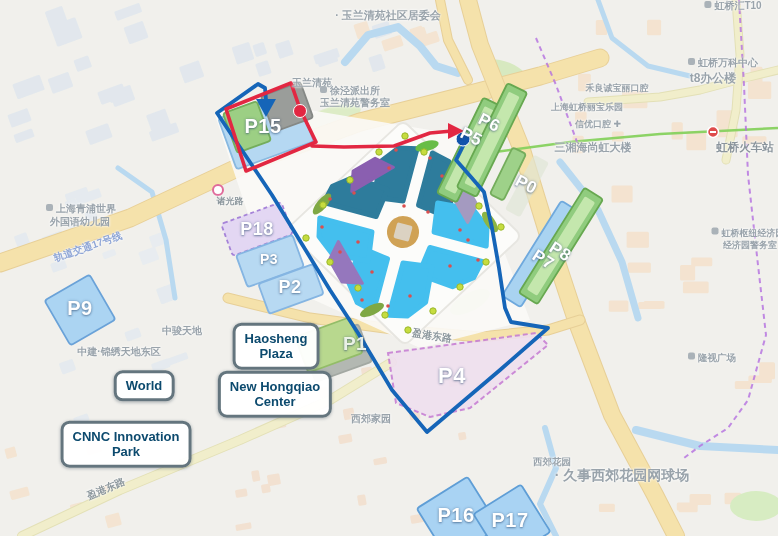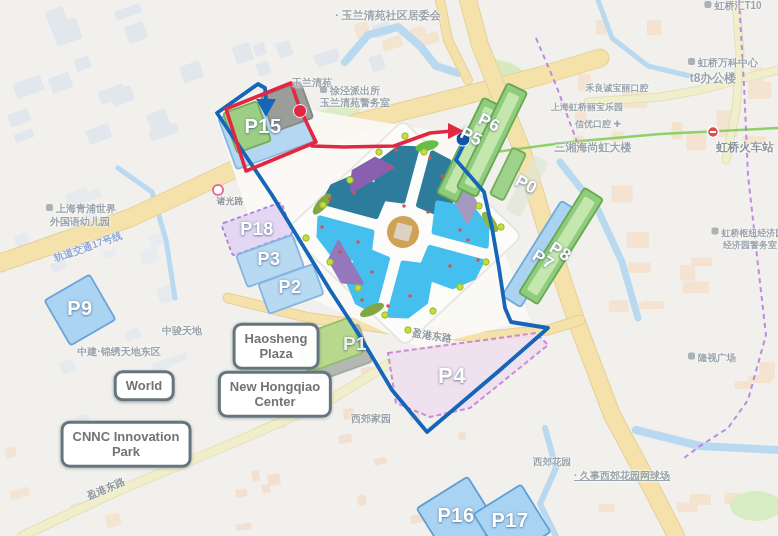--- a/index.html
+++ b/index.html
@@ -7,21 +7,21 @@
          font-family:"Liberation Sans","DejaVu Sans",sans-serif;}
   #map-svg{position:absolute;left:0;top:0;}
   #labels{position:absolute;left:0;top:0;width:778px;height:536px;pointer-events:none;}
   .bg-label{position:absolute;white-space:nowrap;font-weight:700;color:#99a3ab;
             text-shadow:0 0 3px rgba(255,255,255,.9),0 0 2px rgba(255,255,255,.9);}
   .icon-sq{display:inline-block;width:7px;height:7px;background:#aab2b8;border-radius:2px;
            margin-right:3px;vertical-align:1px;}
   .plabel{position:absolute;font-weight:bold;color:#fff;letter-spacing:.5px;
           text-shadow:0 1px 2px rgba(40,70,110,.5),0 0 3px rgba(40,70,110,.35);white-space:nowrap;}
   .poi{position:absolute;background:rgba(255,255,255,.96);border:3px solid #64757e;border-radius:9px;
-       color:#737373;font-weight:bold;font-size:13px;line-height:1.18;text-align:center;
+       color:#0c4a6e;font-weight:bold;font-size:13px;line-height:1.18;text-align:center;
        padding:5px 9px;white-space:nowrap;box-shadow:0 1px 3px rgba(80,95,105,.35);}
   .poi span{display:block;}
 </style>
 </head>
 <body>
 
 <div id="stage">
   <svg id="map-svg" width="778" height="536" viewBox="0 0 778 536">
       <g opacity="0.62">
         <rect x="111.1447712468376" y="88.04015892109894" width="22.231740972958505" height="15.819249715283512" rx="1.5" fill="#d8e3ee" transform="rotate(-20 122.26064173331686 95.9497837787407)"></rect>
@@ -326,28 +326,28 @@
       <div class="bg-label" style="left: 723px; top: 63px; font-size: 10px; transform: translate(-50%, -50%) rotate(0deg);"><span class="icon-sq"></span>虹桥万科中心</div>
       <div class="bg-label" style="left: 713px; top: 78px; font-size: 12px; transform: translate(-50%, -50%) rotate(0deg); text-align: right;">t8办公楼</div>
       <div class="bg-label" style="left: 617px; top: 88px; font-size: 9px; transform: translate(-50%, -50%) rotate(0deg);">禾良诚宝丽口腔</div>
       <div class="bg-label" style="left: 587px; top: 107px; font-size: 9px; transform: translate(-50%, -50%) rotate(0deg);">上海虹桥丽宝乐园</div>
       <div class="bg-label" style="left: 598px; top: 124px; font-size: 9px; transform: translate(-50%, -50%) rotate(0deg);">信优口腔 ✚</div>
       <div class="bg-label" style="left: 593px; top: 147px; font-size: 11px; transform: translate(-50%, -50%) rotate(0deg);">三湘海尚虹大楼</div>
       <div class="bg-label" style="left: 745px; top: 147px; font-size: 11.5px; color: rgb(138, 148, 156); transform: translate(-50%, -50%) rotate(0deg);">虹桥火车站</div>
       <div class="bg-label" style="left: 748px; top: 233px; font-size: 9px; transform: translate(-50%, -50%) rotate(0deg);"><span class="icon-sq"></span>虹桥枢纽经济园</div>
       <div class="bg-label" style="left: 750px; top: 245px; font-size: 9px; transform: translate(-50%, -50%) rotate(0deg);">经济园警务室</div>
       <div class="bg-label" style="left: 712px; top: 358px; font-size: 9.5px; transform: translate(-50%, -50%) rotate(0deg);"><span class="icon-sq"></span>隆视广场</div>
-      <div class="bg-label" style="left: 622px; top: 476px; font-size: 10px; transform: translate(-50%, -50%) rotate(0deg); text-decoration: underline;">· 久事西郊花园网球场</div>
+      <div class="bg-label" style="left: 622px; top: 476px; font-size: 14px; transform: translate(-50%, -50%) rotate(0deg);">· 久事西郊花园网球场</div>
       <div class="bg-label" style="left: 552px; top: 462px; font-size: 9.5px; transform: translate(-50%, -50%) rotate(0deg);">西郊花园</div>
       <div class="bg-label" style="left: 371px; top: 419px; font-size: 10px; transform: translate(-50%, -50%) rotate(0deg);">西郊家园</div>
       <div class="bg-label" style="left: 432px; top: 336px; font-size: 10px; color: rgb(141, 152, 158); transform: translate(-50%, -50%) rotate(9deg);">盈港东路</div>
       <div class="bg-label" style="left: 106px; top: 489px; font-size: 10px; color: rgb(141, 152, 158); transform: translate(-50%, -50%) rotate(-23deg);">盈港东路</div>
       <div class="plabel" style="left: 263px; top: 126px; font-size: 20px; transform: translate(-50%, -50%) rotate(0deg);">P15</div>
       <div class="plabel" style="left: 257px; top: 229px; font-size: 18px; transform: translate(-50%, -50%) rotate(0deg);">P18</div>
-      <div class="plabel" style="left: 269px; top: 259px; font-size: 18px; transform: translate(-50%, -50%) rotate(0deg);">P3</div>
+      <div class="plabel" style="left: 269px; top: 259px; font-size: 14px; transform: translate(-50%, -50%) rotate(0deg);">P3</div>
       <div class="plabel" style="left: 290px; top: 287px; font-size: 18px; transform: translate(-50%, -50%) rotate(0deg);">P2</div>
       <div class="plabel" style="left: 80px; top: 308px; font-size: 20px; transform: translate(-50%, -50%) rotate(0deg); text-align: center;">P9</div>
       <div class="plabel" style="left: 331px; top: 344px; font-size: 19px; color: rgba(245, 250, 240, 0.92); transform: translate(-50%, -50%) rotate(0deg); padding-left: 48px;">P1</div>
       <div class="plabel" style="left: 452px; top: 376px; font-size: 22px; transform: translate(-50%, -50%) rotate(0deg);">P4</div>
       <div class="plabel" style="left: 471px; top: 137px; font-size: 17px; transform: translate(-50%, -50%) rotate(26deg);">P5</div>
       <div class="plabel" style="left: 489px; top: 123px; font-size: 17px; transform: translate(-50%, -50%) rotate(26deg);">P6</div>
       <div class="plabel" style="left: 526px; top: 185px; font-size: 17px; transform: translate(-50%, -50%) rotate(28deg);">P0</div>
       <div class="plabel" style="left: 543px; top: 260px; font-size: 17px; transform: translate(-50%, -50%) rotate(32deg);">P7</div>
       <div class="plabel" style="left: 560px; top: 252px; font-size: 17px; transform: translate(-50%, -50%) rotate(32deg);">P8</div>
       <div class="plabel" style="left: 456px; top: 515px; font-size: 20px; transform: translate(-50%, -50%) rotate(0deg);">P16</div>

